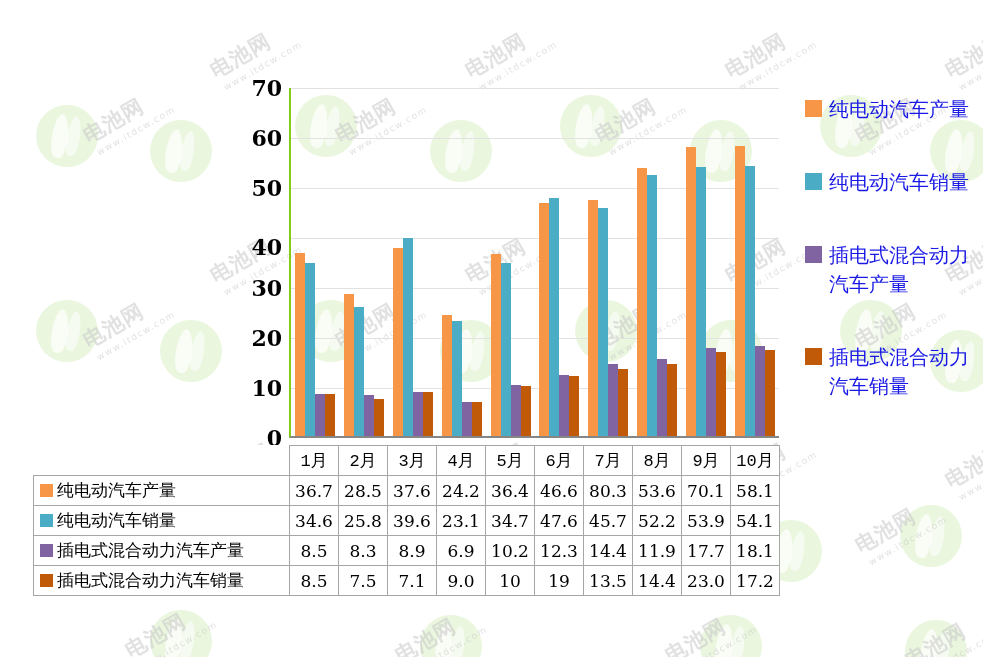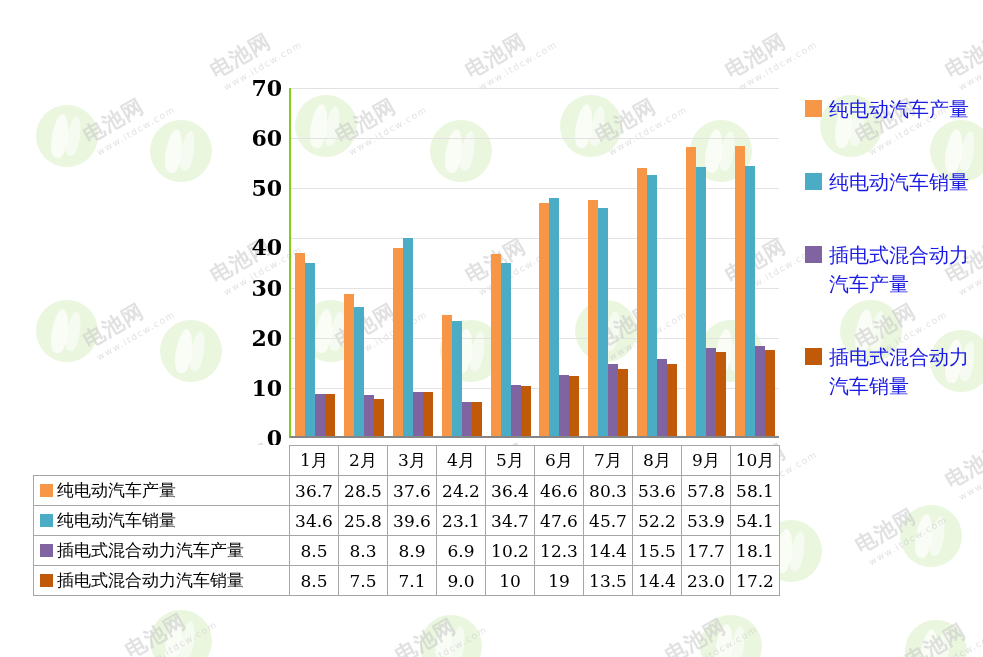--- a/index.html
+++ b/index.html
@@ -170,20 +170,21 @@
     padding: 0 2px;
     background: transparent;
   }
   .data-table .hdr-corner {
     border: none;
     width: 256px;
   }
   .data-table th.month {
     width: 49px;
     font-weight: 400;
+    font-family: Liberation Mono, monospace;
   }
   .data-table td.rowhead {
     width: 256px;
     text-align: left;
     padding-left: 6px;
     white-space: nowrap;
   }
   .rowhead-inner { display: flex; align-items: center; }
   .row-swatch {
     width: 13px; height: 13px;
@@ -482,21 +483,21 @@
             </div>
           </td>
           <td class="val">36.7</td>
           <td class="val">28.5</td>
           <td class="val">37.6</td>
           <td class="val">24.2</td>
           <td class="val">36.4</td>
           <td class="val">46.6</td>
           <td class="val">80.3</td>
           <td class="val">53.6</td>
-          <td class="val">57.8</td>
+          <td class="val">70.1</td>
           <td class="val">58.1</td>
         </tr>
         <tr>
           <td class="rowhead">
             <div class="rowhead-inner">
               <span class="row-swatch" style="background: rgb(75, 172, 198);"></span>
               <span class="rowhead-label">纯电动汽车销量</span>
             </div>
           </td>
           <td class="val">34.6</td>
@@ -517,21 +518,21 @@
               <span class="rowhead-label">插电式混合动力汽车产量</span>
             </div>
           </td>
           <td class="val">8.5</td>
           <td class="val">8.3</td>
           <td class="val">8.9</td>
           <td class="val">6.9</td>
           <td class="val">10.2</td>
           <td class="val">12.3</td>
           <td class="val">14.4</td>
-          <td class="val">15.5</td>
+          <td class="val">11.9</td>
           <td class="val">17.7</td>
           <td class="val">18.1</td>
         </tr>
         <tr>
           <td class="rowhead">
             <div class="rowhead-inner">
               <span class="row-swatch" style="background: rgb(192, 90, 8);"></span>
               <span class="rowhead-label">插电式混合动力汽车销量</span>
             </div>
           </td>

